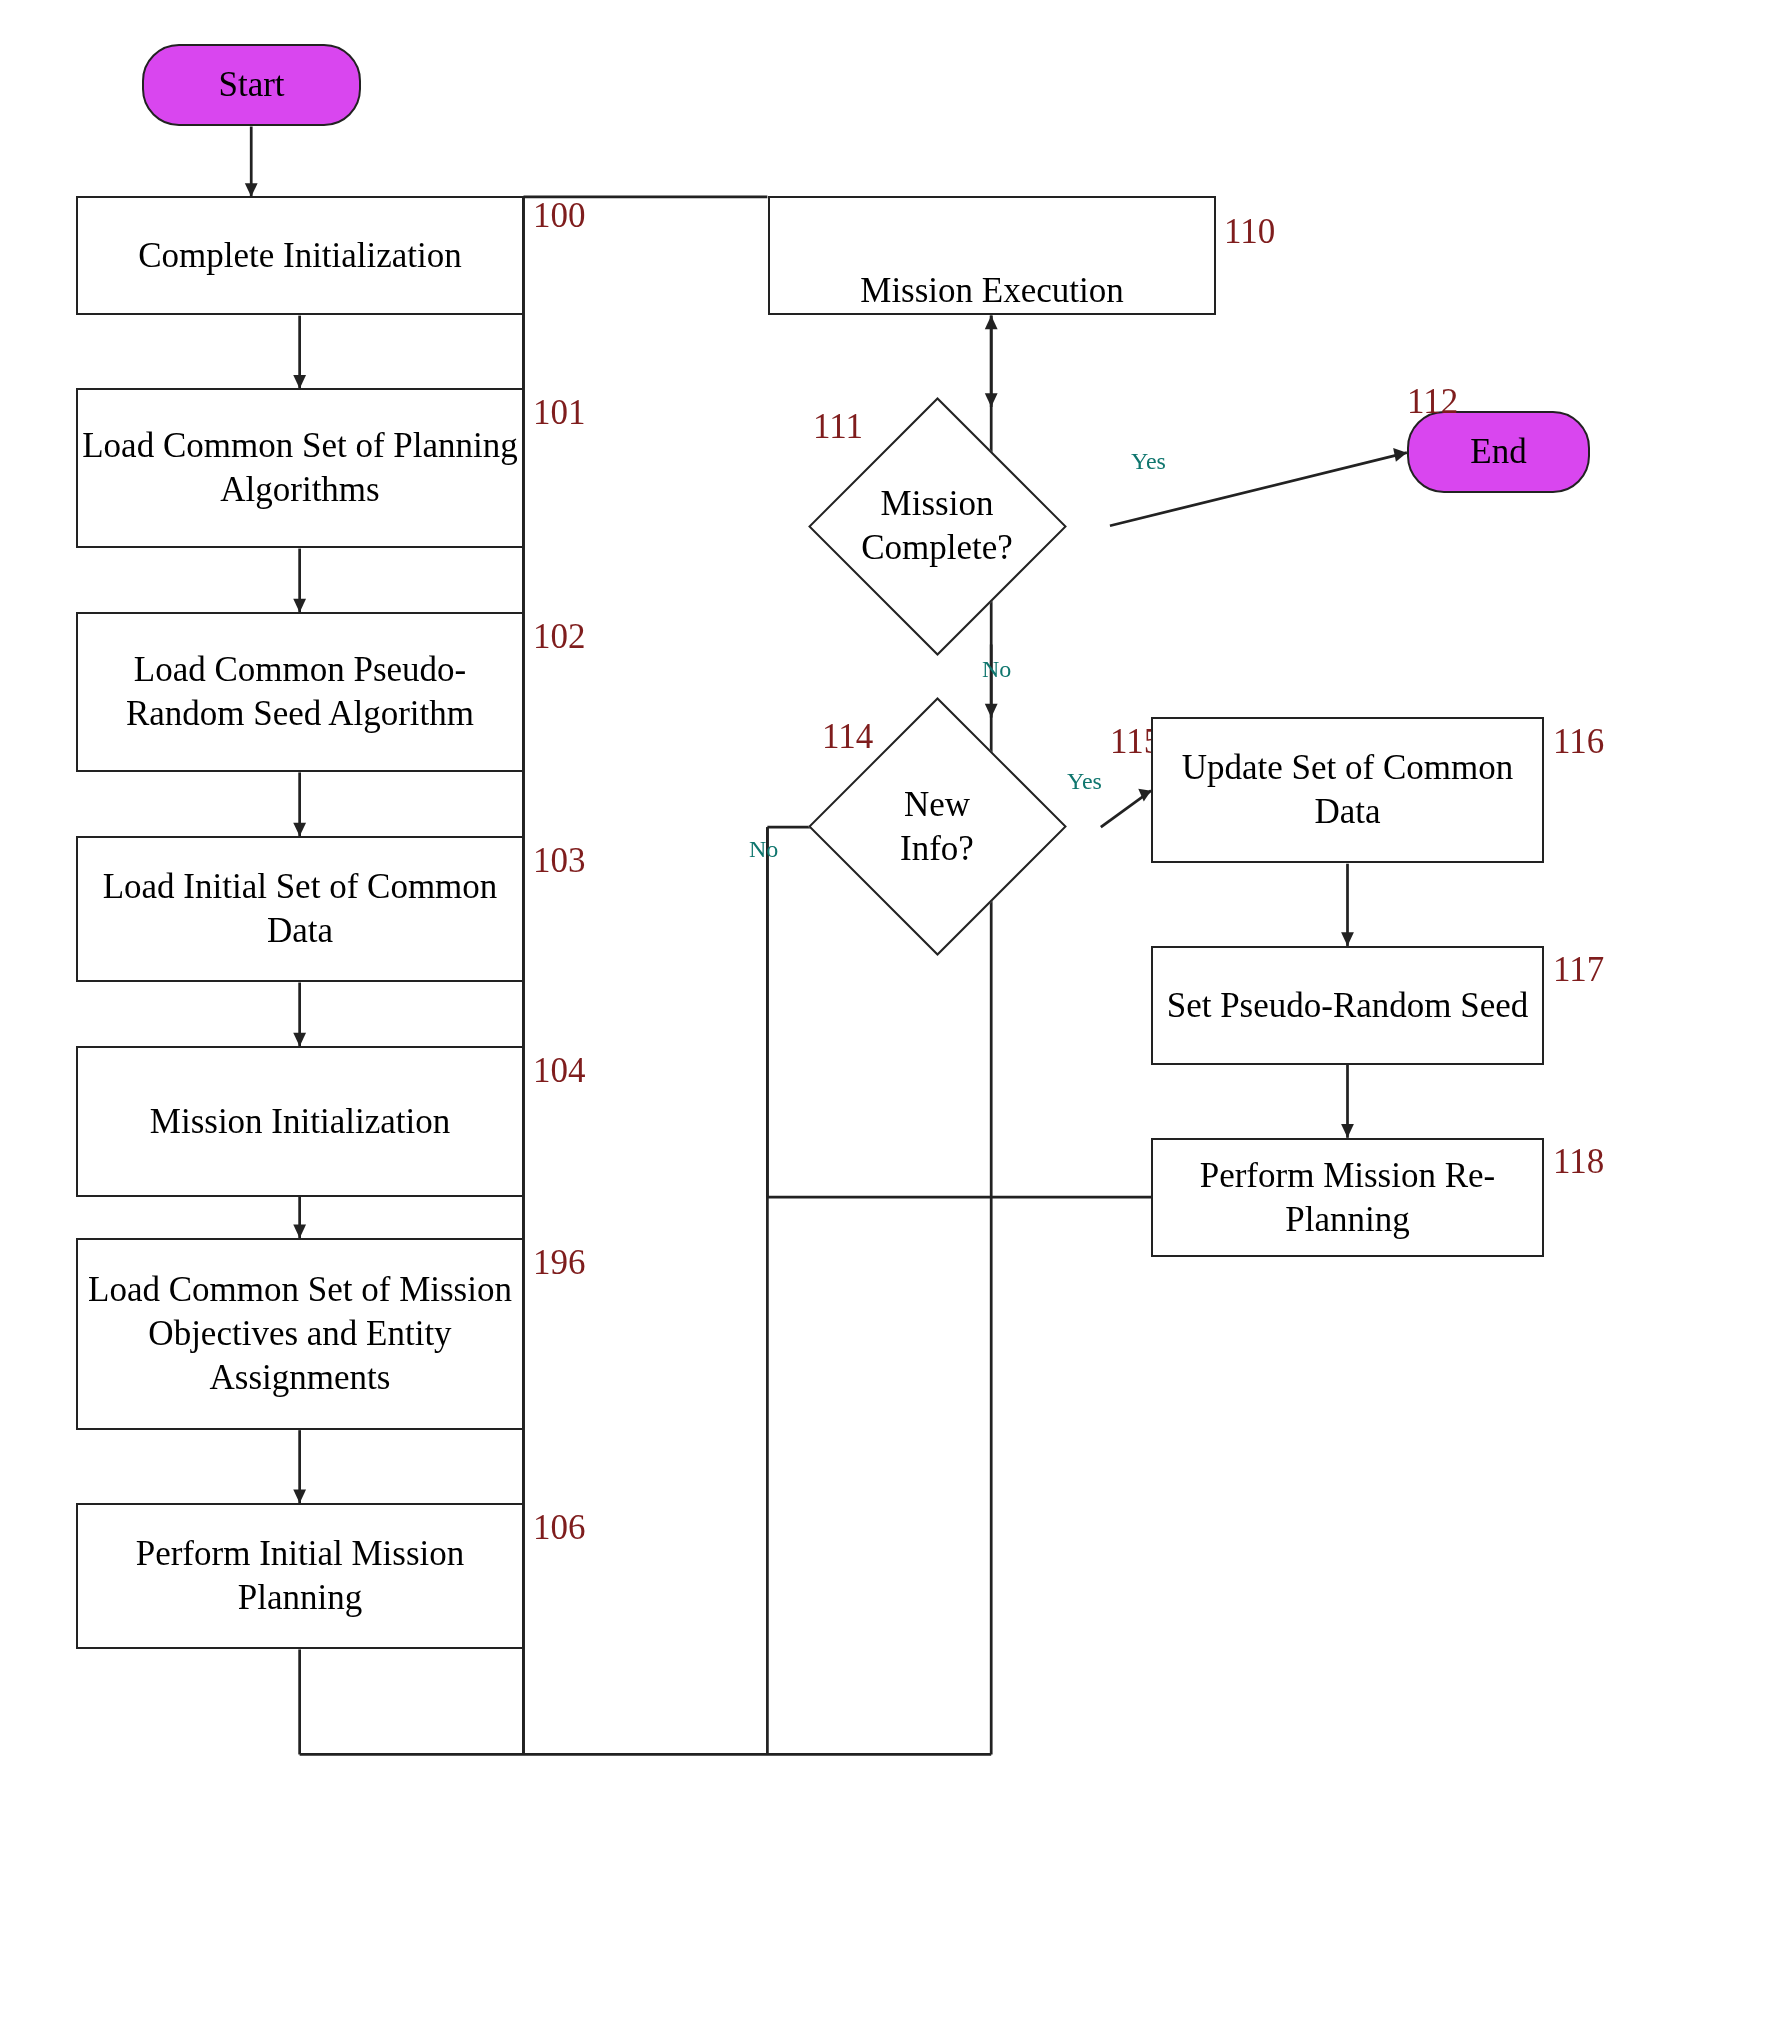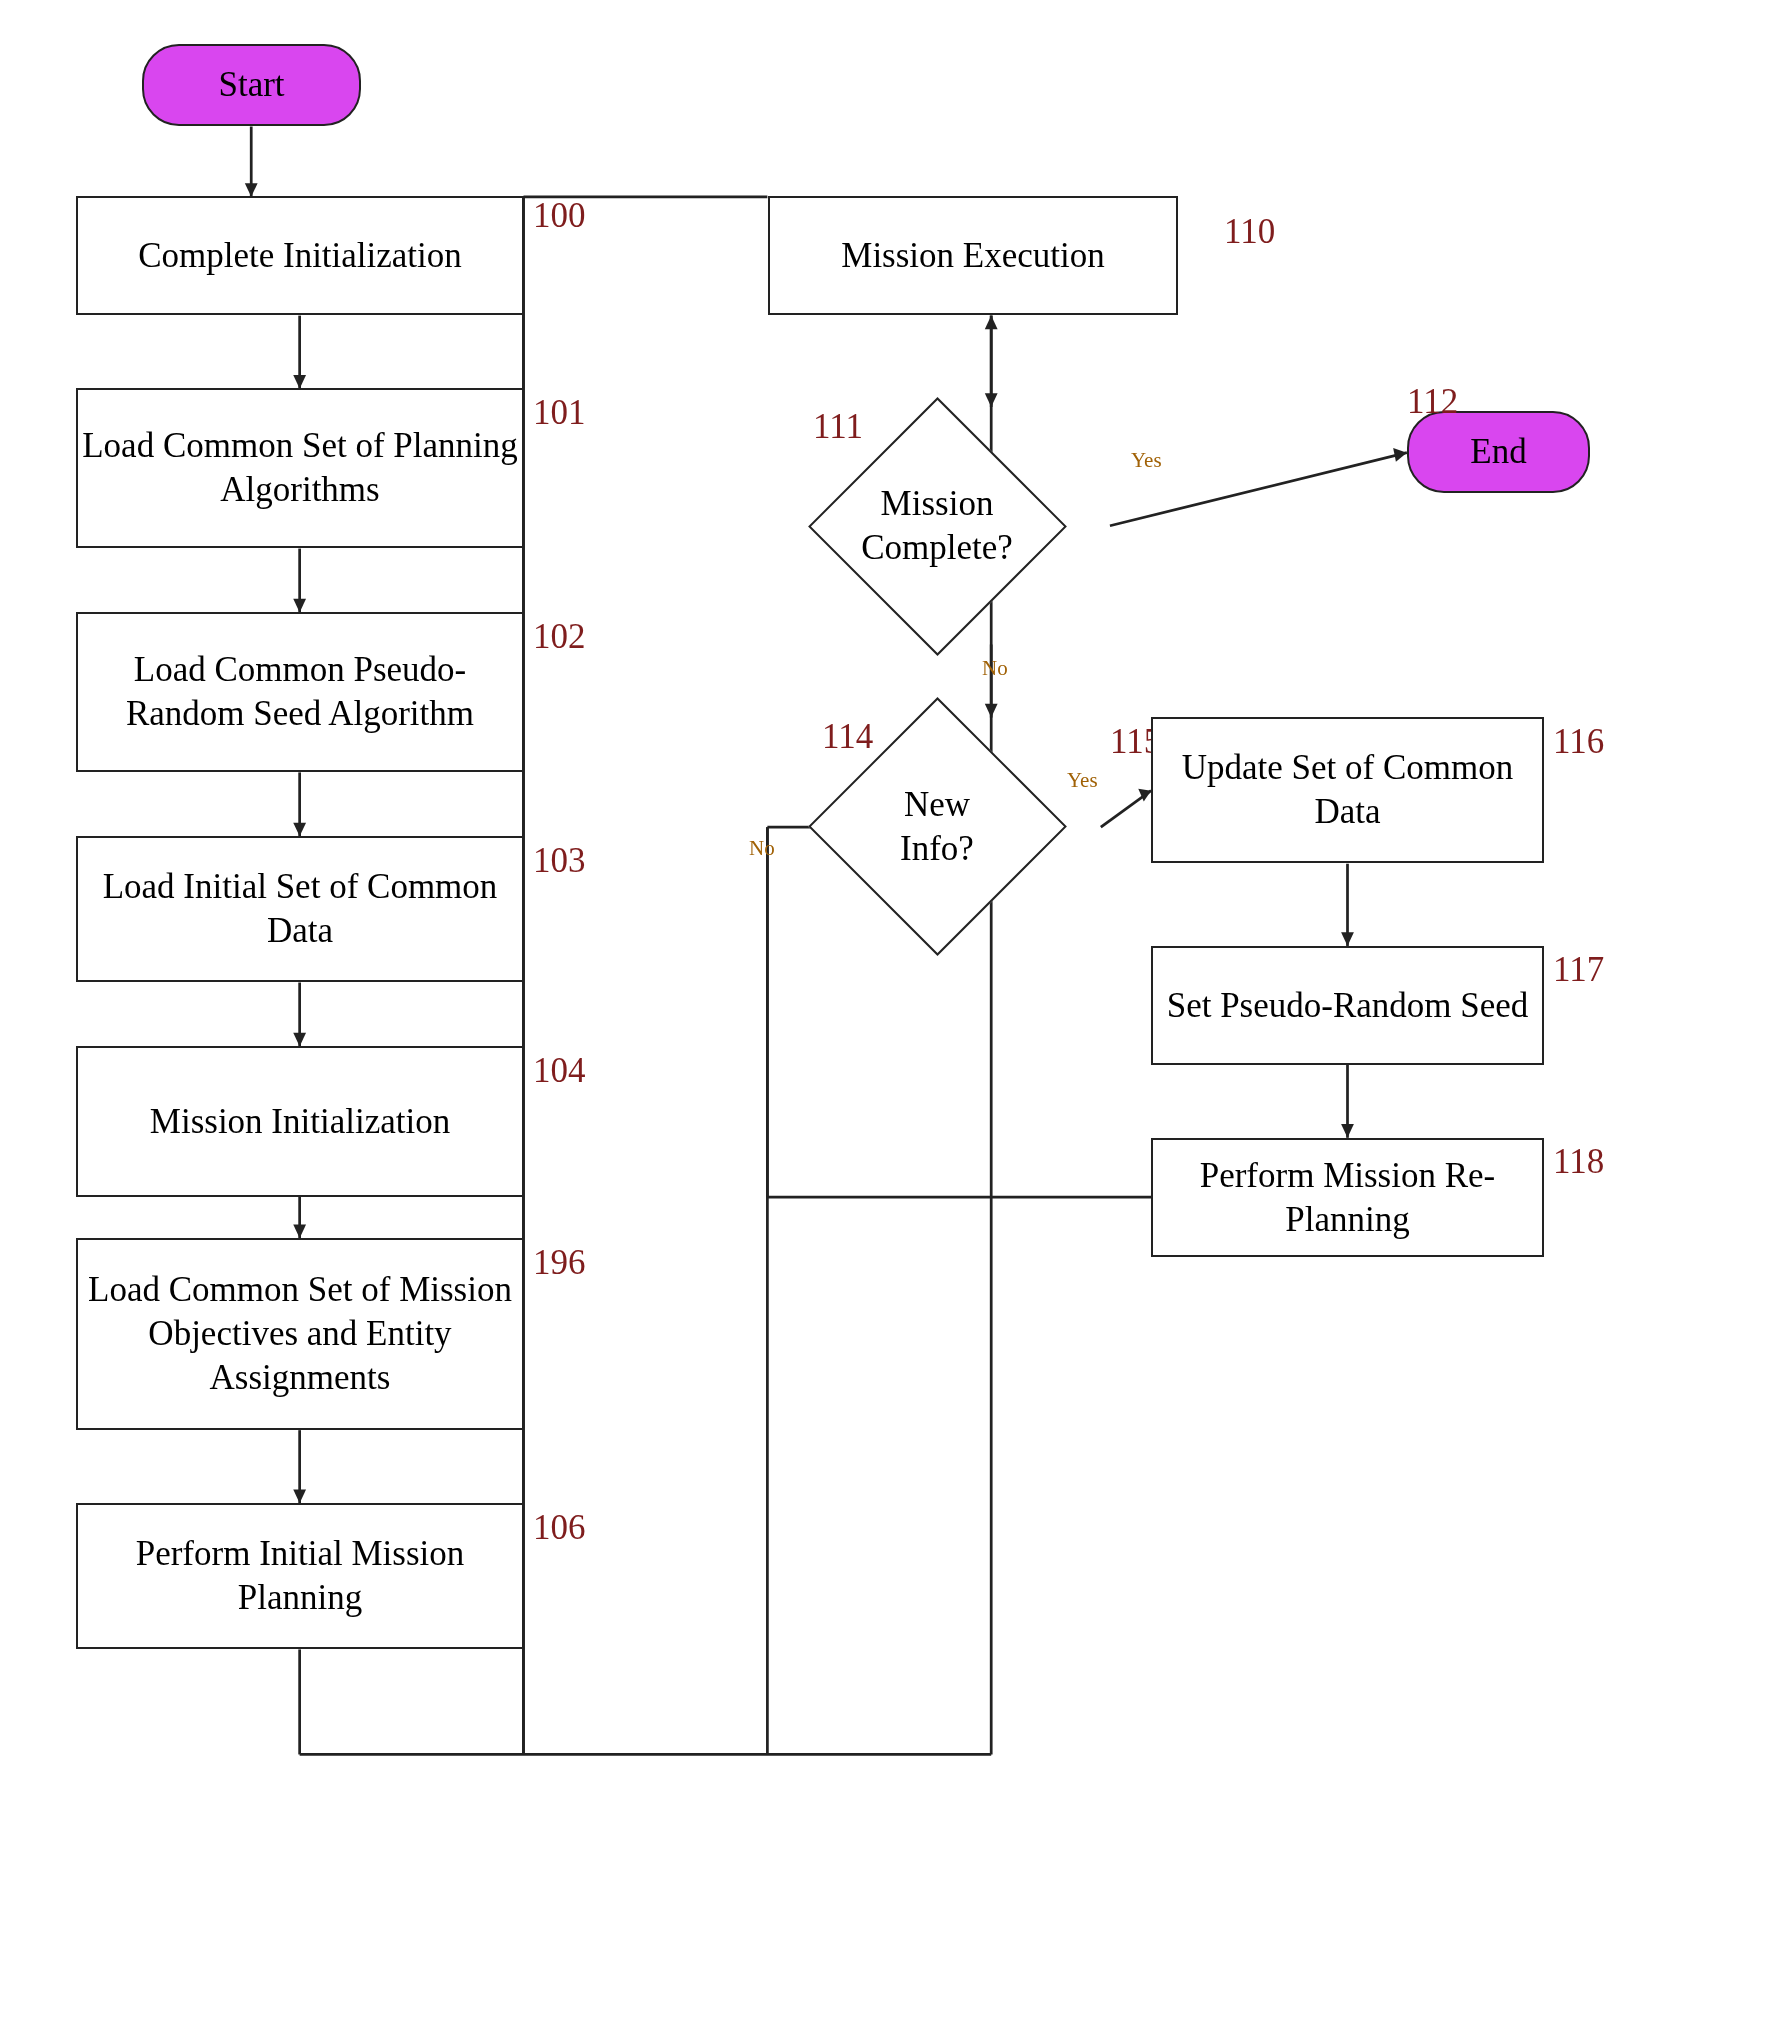--- a/index.html
+++ b/index.html
@@ -66,22 +66,22 @@
 
     
     .label-num {
       position: absolute;
       font-size: 35px;
       color: #7f1d1d;
     }
 
     .arrow-label {
       position: absolute;
-      font-size: 21px;
-      color: #a16207;
+      font-size: 24px;
+      color: #0f766e;
     }
   </style>
 </head>
 <body>
 
 <div class="diagram">
 
   <svg style="position:absolute;top:0;left:0;width:1786px;height:2039px;" viewBox="0 0 1955 2231" width="1786" height="2039">
 
     <line x1="275" y1="138" x2="275" y2="215" stroke="#222" stroke-width="3"></line>
@@ -176,21 +176,21 @@
   <div class="node rect" style="left:76px; top:1238px; width:448px; height:192px;">
     <span>Load Common Set of Mission Objectives and Entity Assignments</span>
   </div>
   <span class="label-num" style="left:533px; top:1243px;">196</span>
 
   <div class="node rect" style="left:76px; top:1503px; width:448px; height:146px;">
     <span>Perform Initial Mission Planning</span>
   </div>
   <span class="label-num" style="left:533px; top:1508px;">106</span>
 
-  <div class="node rect" style="left:768px; top:196px; width:410px; height:119px;">
+  <div class="node rect" style="left:768px; top:196px; width:448px; height:119px;align-items:flex-end;">
     <span>Mission Execution</span>
   </div>
   <span class="label-num" style="left:1224px; top:212px;">110</span>
 
   <div class="diamond-wrapper" style="position:absolute; left:768px; top:407px; width:338px; height:238px;">
     <div class="diamond"></div>
     <div class="diamond-text">
       Mission<br>Complete?
     </div>
   </div>

